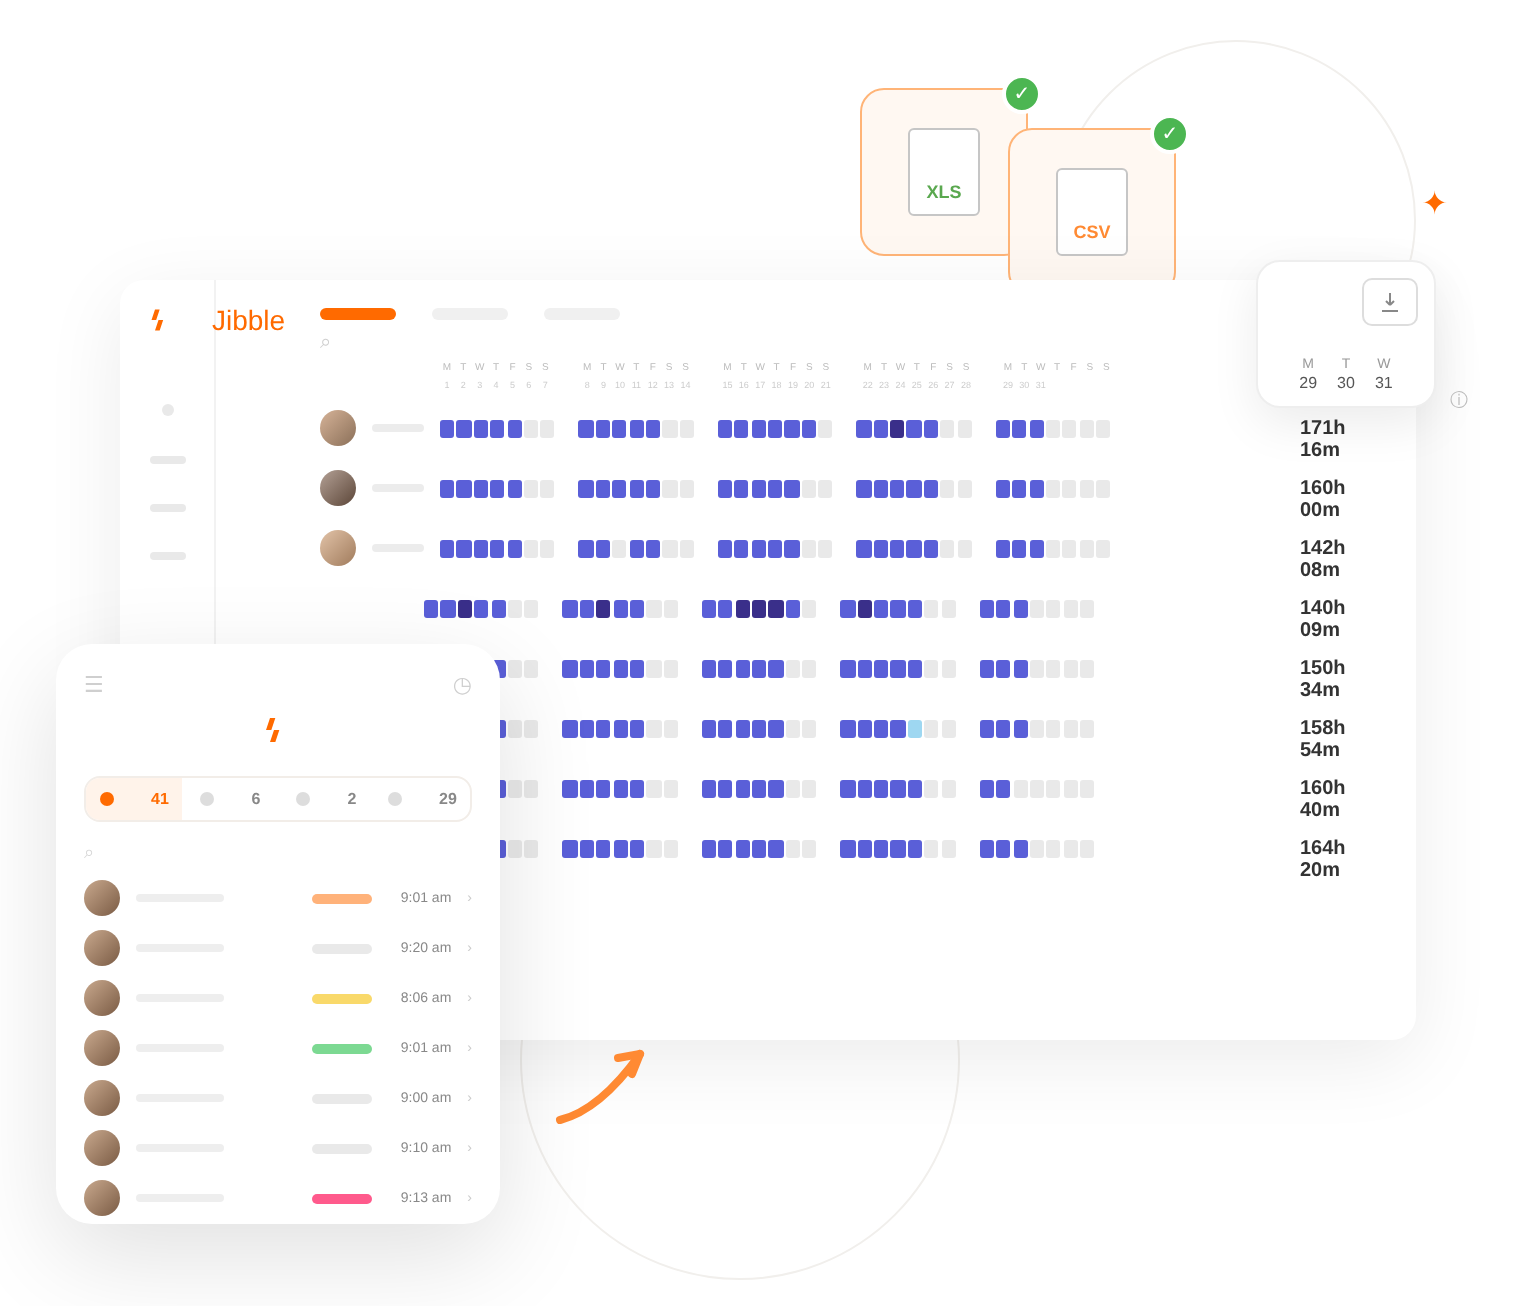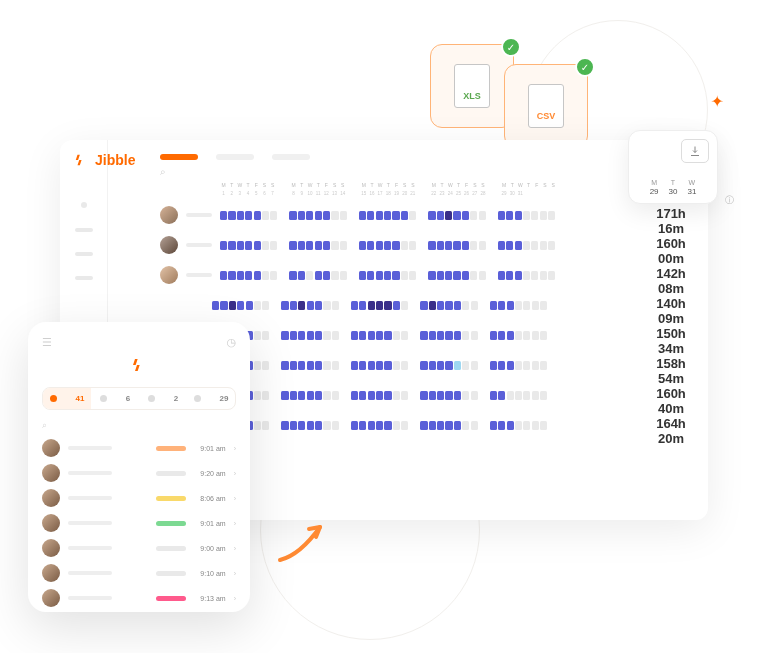--- a/index.html
+++ b/index.html
@@ -17,21 +17,21 @@
   .filecard { width:84px; height:84px; border:1.5px solid #ffb477; background:#fff8f2; border-radius:12px; display:flex; align-items:center; justify-content:center; position:relative; }
   .filecard.second { margin-left:-10px; margin-top:20px; }
   .filecard .fileicon { width:36px; height:44px; border:1.5px solid #c6c6c6; border-radius:3px 3px 3px 3px; position:relative; background:#fff; display:flex; align-items:flex-end; justify-content:center; padding-bottom:6px; font-size:9px; font-weight:600; }
   .filecard.xls .fileicon { color:#5aa84f; }
   .filecard.csv .fileicon { color:#ff8a33; }
   .filecard .check { position:absolute; top:-8px; right:-8px; width:20px; height:20px; border-radius:50%; background:#4cb652; border:2px solid #fff; display:flex; align-items:center; justify-content:center; color:#fff; font-size:10px; }
 
   
   .desktop { position:absolute; left:60px; top:140px; width:648px; height:380px; background:#fff; border-radius:12px; box-shadow:0 10px 40px rgba(0,0,0,0.08); display:flex; }
   .sidebar { width:48px; border-right:1px solid #f2f2f2; display:flex; flex-direction:column; align-items:center; padding-top:10px; gap:14px; }
-  .logo { color:#ff6a00; font-weight:700; font-size:14px; display:flex; align-items:center; gap:7px; position:absolute; top:12px; left:14px; }
+  .logo { color:#ff6a00; font-weight:400; font-size:14px; display:flex; align-items:center; gap:18px; position:absolute; top:12px; left:14px; }
   .logo svg { width:14px; height:14px; }
   .sidebar .placeholder-line { width:18px; height:4px; background:#e9e9e9; border-radius:2px; margin-top:6px; }
   .sidebar .placeholder-dot { width:6px; height:6px; background:#e9e9e9; border-radius:50%; margin-top:8px; }
   .sidebar .chevron { color:#bbb; font-size:9px; margin-top:auto; margin-bottom:20px; }
 
   .content { flex:1; padding:14px 16px 8px 52px; position:relative; }
   .tabbar { display:flex; gap:18px; align-items:center; margin-bottom:6px; }
   .tab { width:38px; height:6px; background:#f0f0f0; border-radius:3px; }
   .tab.active { background:#ff6a00; }
   .searchrow { display:flex; align-items:center; gap:6px; margin-bottom:4px; }
@@ -57,21 +57,21 @@
   .avatar.v2 { background:linear-gradient(135deg,#b4a196,#5c4638); }
   .avatar.v3 { background:linear-gradient(135deg,#e2c3a8,#a07b5c); }
   .namebar { width:26px; height:4px; background:#ececec; border-radius:2px; margin-right:8px; flex:none; }
   .grid { display:flex; gap:12px; flex:1; }
   .week { display:flex; gap:1.2px; }
   .cell { width:7.2px; height:9px; border-radius:1.5px; }
   .b { background:#5a5fd8; }
   .d { background:#3a2f8a; }
   .l { background:#9ed7f1; }
   .g { background:#e9e9e9; }
-  .total { width:48px; font-size:13px; color:#333; text-align:center; font-weight:600; padding-left:6px;margin-top:12px; }
+  .total { width:48px; font-size:10px; color:#333; text-align:left; font-weight:600; padding-left:6px;margin-top:12px; }
 
   
   .mobile { position:absolute; left:28px; top:322px; width:222px; height:290px; background:#fff; border-radius:18px; box-shadow:0 16px 50px rgba(0,0,0,0.12); padding:14px 14px 10px; }
   .m-top { display:flex; justify-content:space-between; align-items:center; color:#cfcfcf; font-size:11px; margin-bottom:8px; }
   .m-logo { text-align:center; margin-bottom:10px; }
   .m-logo svg { width:16px; height:16px; }
   .stats { display:flex; gap:0; border:1px solid #f2ede8; border-radius:8px; overflow:hidden; margin-bottom:10px; }
   .stat { flex:1; display:flex; align-items:center; justify-content:center; gap:19px; padding:6px 4px; font-size:8px; color:#888; }
   .stat.active { background:#fff3ea; color:#ff6a00; }
   .stat .dot { width:7px; height:7px; border-radius:50%; }

